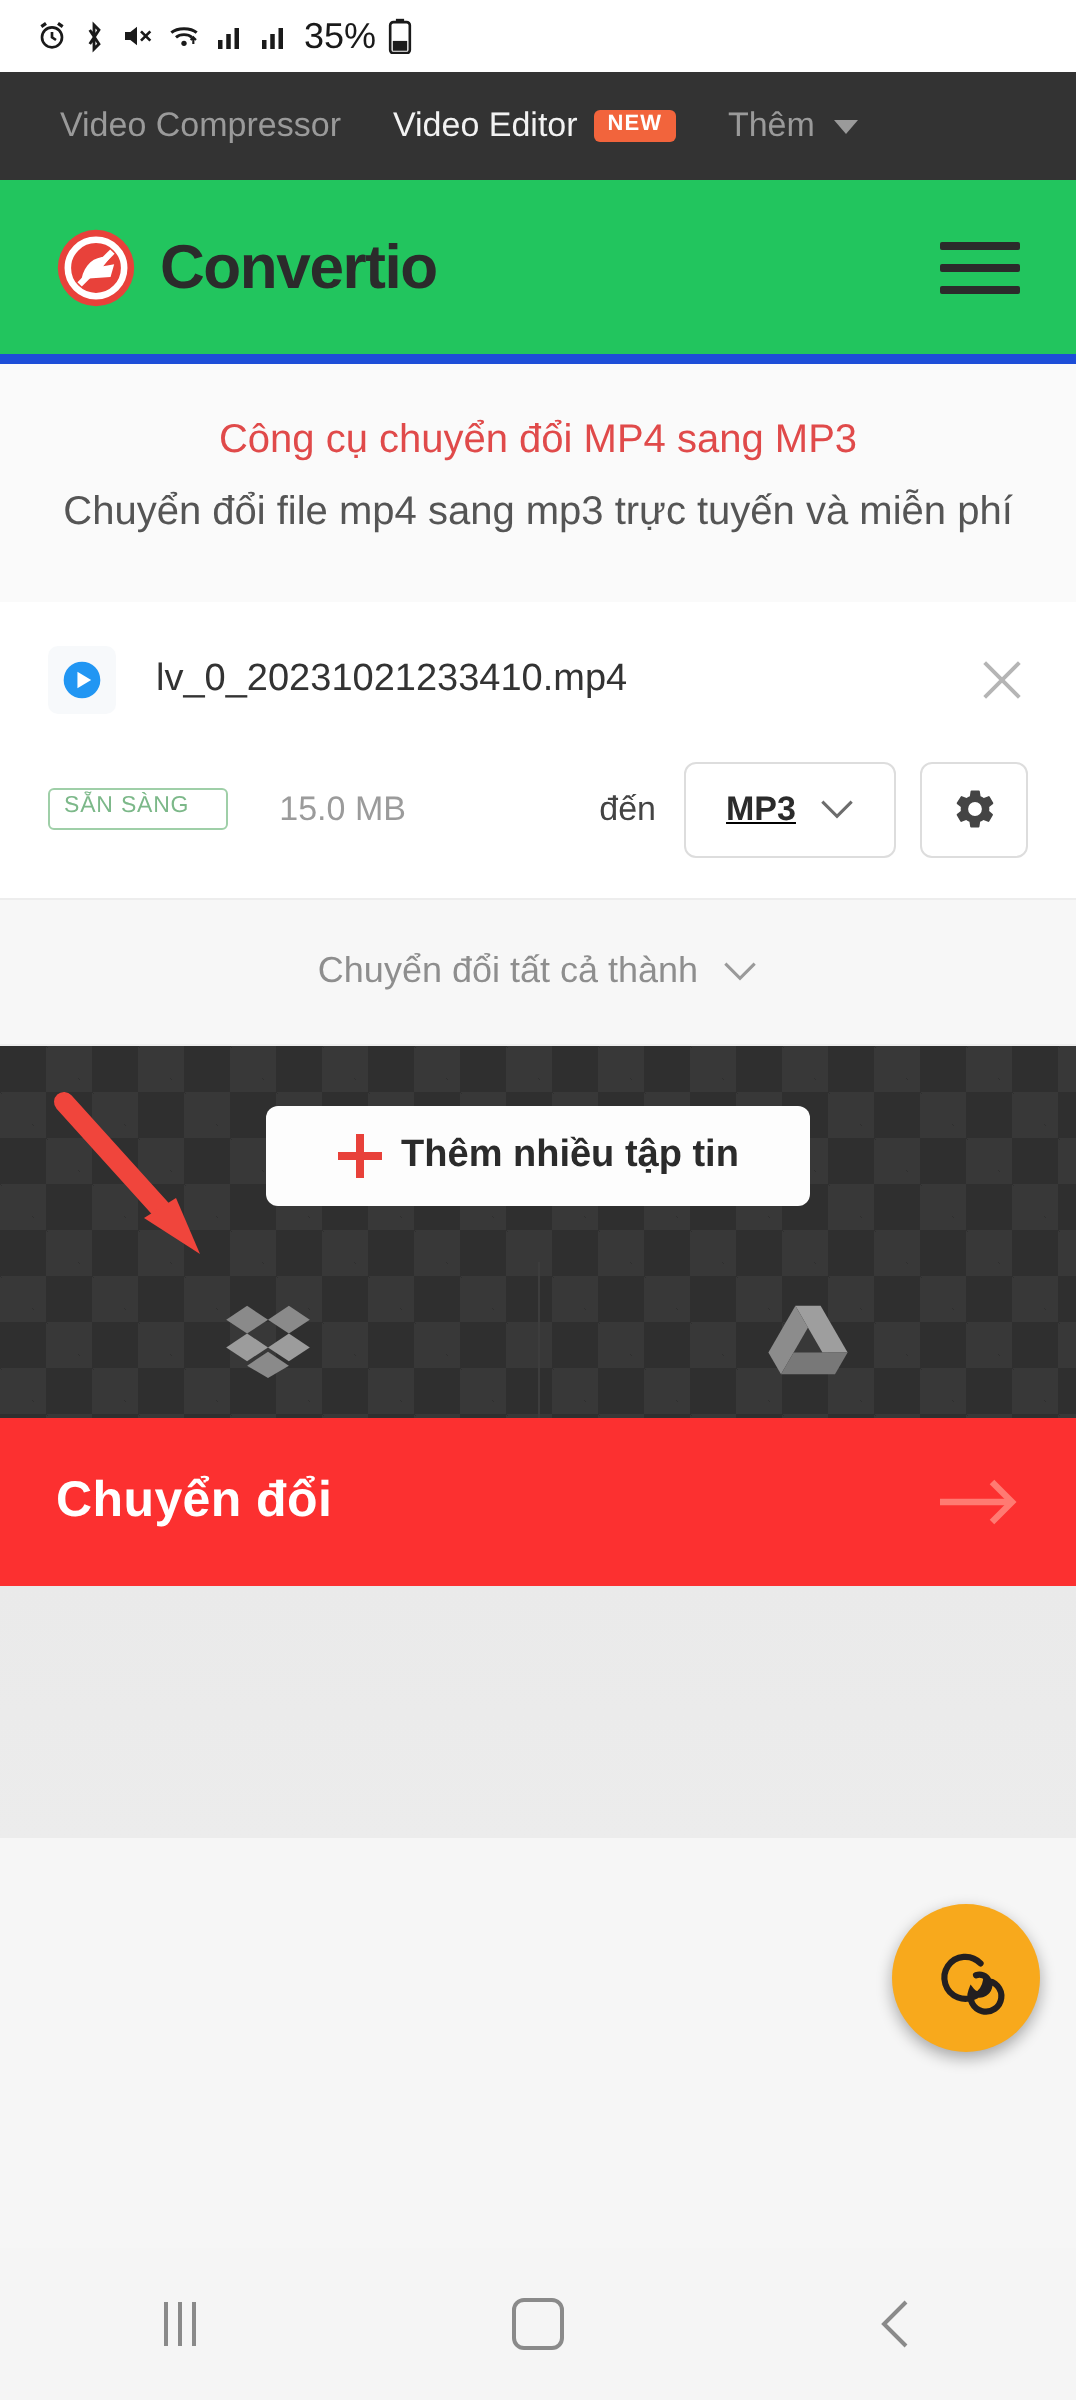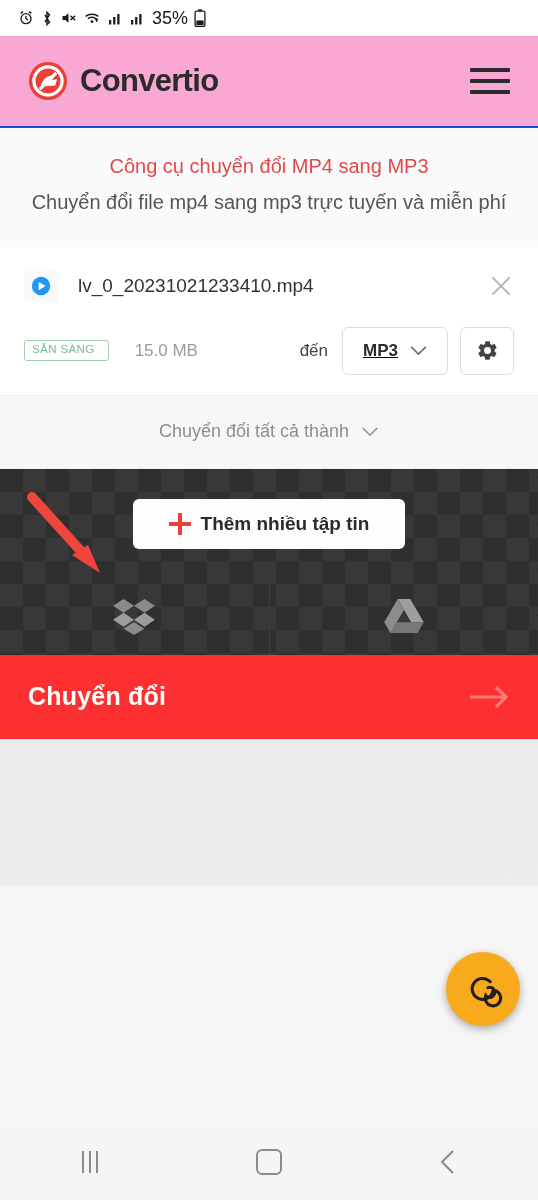--- a/index.html
+++ b/index.html
@@ -89,27 +89,27 @@
     width: 0; height: 0;
     border-left: 6px solid transparent;
     border-right: 6px solid transparent;
     border-top: 7px solid #9a9a9a;
     margin-left: 2px;
   }
 
   
   .brand-header {
     height: 92px;
-    background: #f9a8d4;
+    background: #22c55e;
     display: flex;
     align-items: center;
     justify-content: space-between;
     padding: 0 28px;
     box-sizing: border-box;
-    border-bottom: 2px solid #1d4ed8;
+    border-bottom: 5px solid #1d4ed8;
     flex: 0 0 auto;
   }
   .brand {
     display: flex;
     align-items: center;
     gap: 12px;
   }
   .brand-name {
     font-size: 31px;
     font-weight: bold;
@@ -190,21 +190,21 @@
   }
   .file-bottom {
     display: flex;
     align-items: center;
     margin-top: 24px;
   }
   .ready-badge {
     border: 1px solid #9fcfa8;
     color: #7cb889;
     font-size: 11.5px;
-    padding: 3px 13px 4px 7px;
+    padding: 3px 18px 4px 7px;
     border-radius: 3px;
     letter-spacing: 0.4px;
     line-height: 1;
     flex: 0 0 auto;
   }
   .file-size {
     font-size: 17px;
     color: #9b9b9b;
     margin-left: 26px;
     flex: 0 0 auto;
@@ -435,20 +435,33 @@
       </svg>
       <span class="sb-pct">35%</span>
       <svg class="ic" width="12" height="18" viewBox="0 0 14 22">
         <rect x="4.5" y="0.5" width="5" height="2" fill="#1a1a1a"></rect>
         <rect x="1" y="2.5" width="12" height="19" rx="2" fill="none" stroke="#1a1a1a" stroke-width="1.6"></rect>
         <rect x="2.6" y="14" width="8.8" height="6" fill="#1a1a1a"></rect>
       </svg>
     </div>
   </div>
 
+  <div class="topnav">
+    <div class="topnav-item">
+      <span>Video Compressor</span>
+    </div>
+    <div class="topnav-item active">
+      <span>Video Editor</span>
+      <span class="new-badge">NEW</span>
+    </div>
+    <div class="topnav-item">
+      <span>Thêm</span>
+      <span class="caret-down"></span>
+    </div>
+  </div>
 
   <div class="brand-header">
     <div class="brand">
       <svg width="40" height="40" viewBox="0 0 44 44">
         <circle cx="22" cy="22" r="21" fill="#e8413a"></circle>
         <circle cx="22" cy="22" r="15.5" fill="none" stroke="#ffffff" stroke-width="3.6"></circle>
         <path d="M14 28 C16 19 22 15 30 16 L26 21 L32 20 L30 27 Z" fill="#ffffff"></path>
         <path d="M31 13 L13 31" stroke="#ffffff" stroke-width="3.4"></path>
       </svg>
       <span class="brand-name">Convertio</span>

